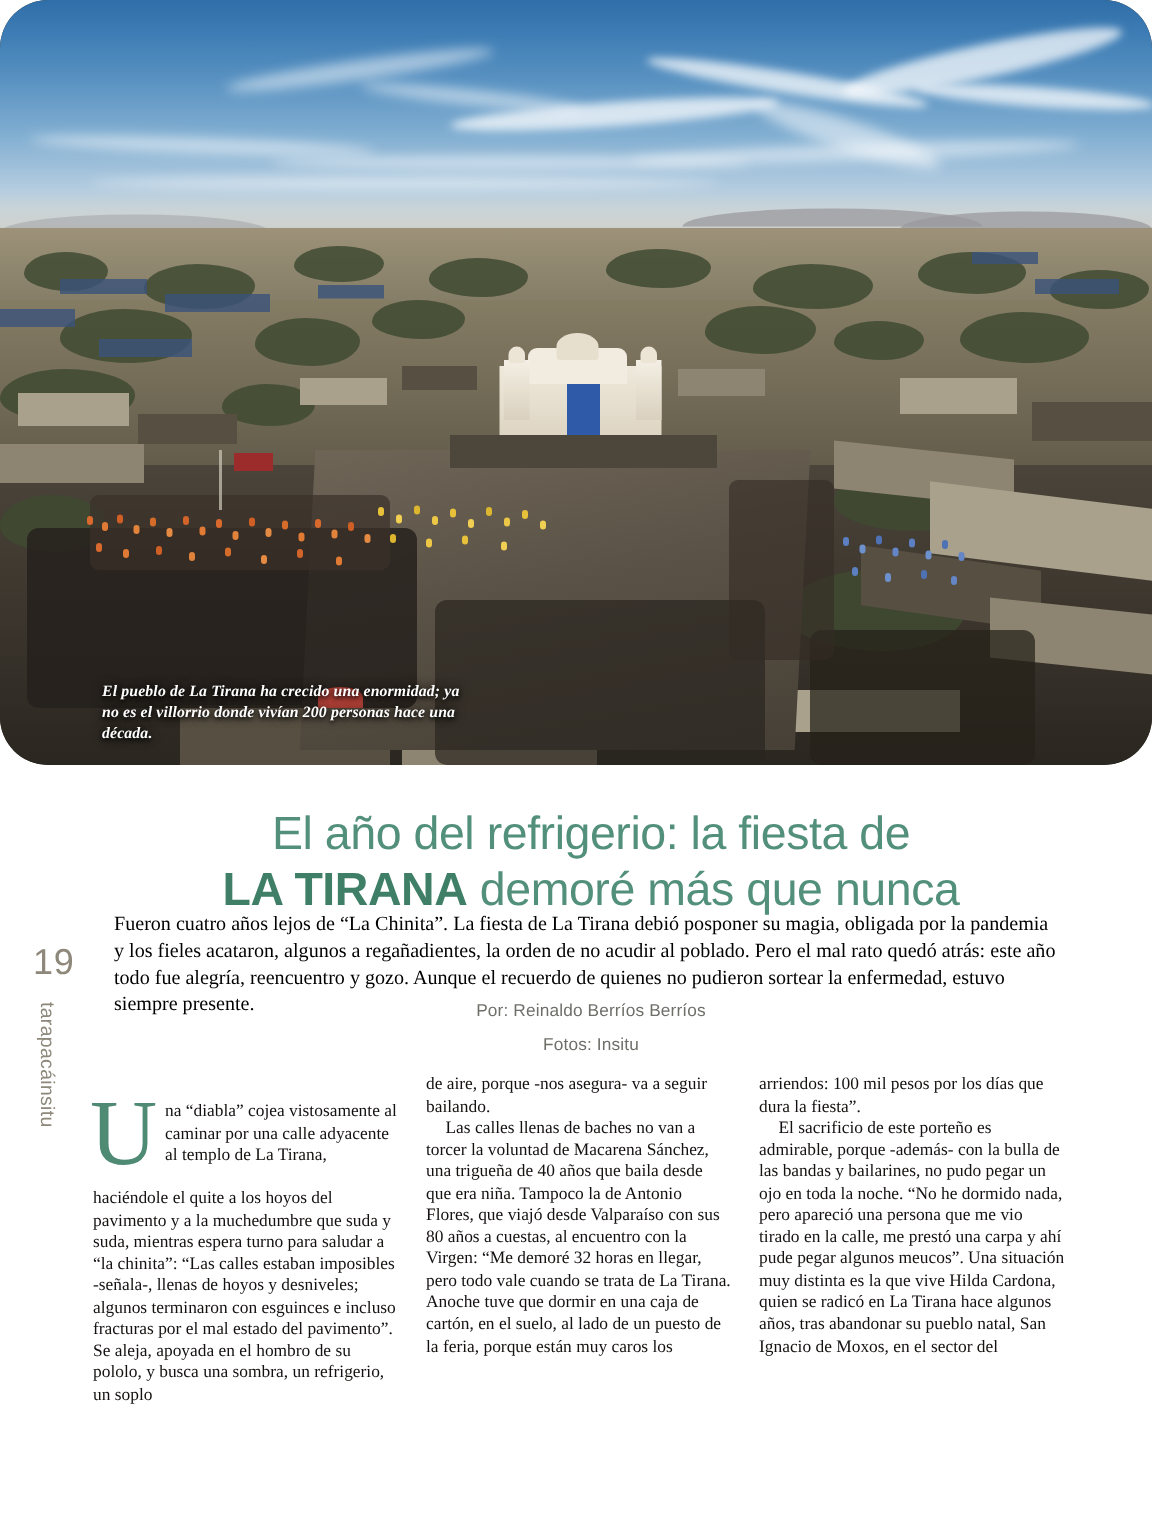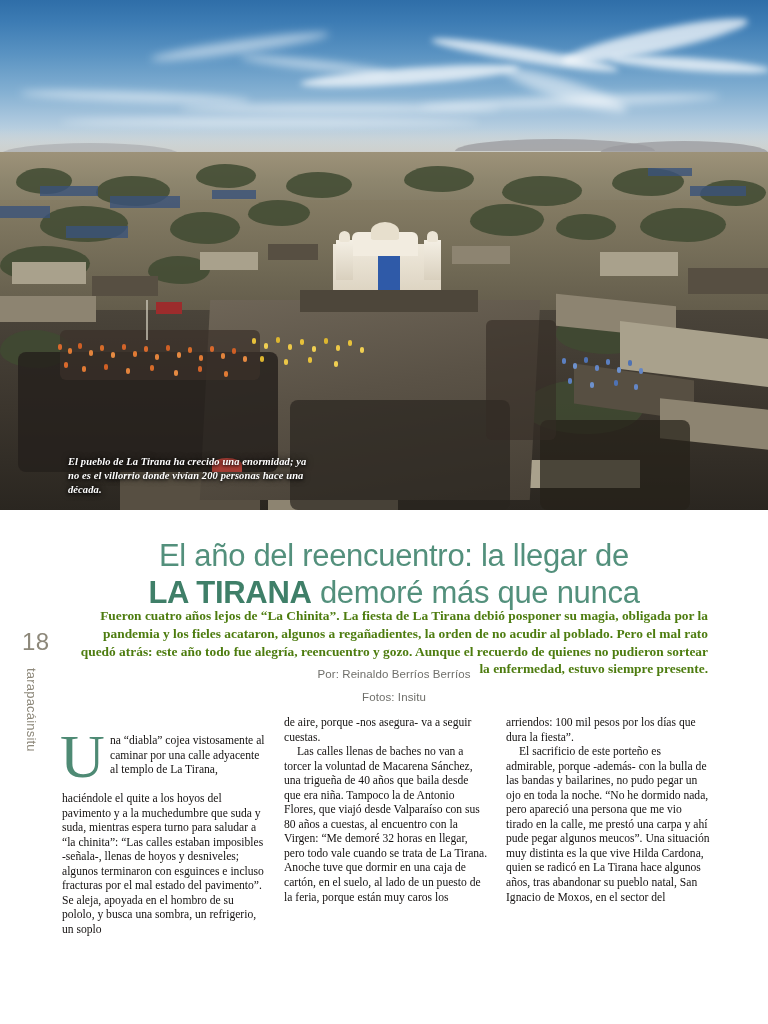--- a/index.html
+++ b/index.html
@@ -25,20 +25,21 @@
 
   
   .photo {
     position: absolute;
     left: 0;
     top: 0;
     width: 768px;
     height: 510px;
     overflow: hidden;
     background: #2e2a26;
+    border-radius: 32px;
   }
   .sky {
     position: absolute;
     left: 0; top: 0;
     width: 768px; height: 160px;
     background:
       linear-gradient(180deg,
         #2f6ea8 0%,
         #3d7cb4 14%,
         #5a93c2 34%,
@@ -241,26 +242,26 @@
     font-weight: 700;
     color: #3f7f68;
   }
 
   
   .lead {
     position: absolute;
     left: 76px;
     top: 594px;
     width: 632px;
-    text-align: right;
+    text-align: left;
     font-family: "Liberation Serif", "DejaVu Serif", serif;
-    font-weight: 700;
+    font-weight: 400;
     font-size: 13.4px;
     line-height: 17.6px;
-    color: #4d7c0f;
+    color: #000000;
   }
 
   .byline {
     position: absolute;
     left: 64px;
     top: 668px;
     width: 660px;
     text-align: center;
     font-family: "Liberation Sans", sans-serif;
     font-size: 11.5px;
@@ -462,27 +463,27 @@
     </div>
 
     <div style="position:absolute;left:156px;top:302px;width:26px;height:12px;background:#9c2c2c;"></div>
     <div style="position:absolute;left:212px;top:458px;width:30px;height:14px;background:#b4433a;border-radius:50% 50% 0 0;"></div>
 
     <div style="position:absolute;left:146px;top:300px;width:2px;height:40px;background:#cfcabb;opacity:.7;"></div>
 
     <div class="caption">El pueblo de La Tirana ha crecido una enormidad; ya no es el villorrio donde vivían 200 personas hace una década.</div>
   </div>
 
-  <div class="folio">18</div>
+  <div class="folio">19</div>
   <div class="spine">
     <span>tarapacáinsitu</span>
   </div>
 
   <h1 class="headline">
-    <span>El año del reencuentro: la llegar de</span><br>
+    <span>El año del refrigerio: la fiesta de</span><br>
     <span class="hl-strong">LA TIRANA</span><span> demoré más que nunca</span>
   </h1>
 
   <p class="lead">Fueron cuatro años lejos de “La Chinita”. La fiesta de La Tirana debió posponer su magia, obligada por la pandemia y los fieles acataron, algunos a regañadientes, la orden de no acudir al poblado. Pero el mal rato quedó atrás: este año todo fue alegría, reencuentro y gozo. Aunque el recuerdo de quienes no pudieron sortear la enfermedad, estuvo siempre presente.</p>
 
   <div class="byline">
     <div>Por: Reinaldo Berríos Berríos</div>
     <div class="credit-two">Fotos: Insitu</div>
   </div>
 
@@ -490,21 +491,21 @@
 
     <div class="col">
       <div class="dropcap-wrap">
         <span class="dropcap">U</span>
         <span class="runin">na “diabla” cojea vistosamente al caminar por una calle adyacente al templo de La Tirana,</span>
       </div>
       <p>haciéndole el quite a los hoyos del pavimento y a la muchedumbre que suda y suda, mientras espera turno para saludar a “la chinita”: “Las calles estaban imposibles -señala-, llenas de hoyos y desniveles; algunos terminaron con esguinces e incluso fracturas por el mal estado del pavimento”. Se aleja, apoyada en el hombro de su pololo, y busca una sombra, un refrigerio, un soplo</p>
     </div>
 
     <div class="col">
-      <p>de aire, porque -nos asegura- va a seguir cuestas.</p>
+      <p>de aire, porque -nos asegura- va a seguir bailando.</p>
       <p class="indent">Las calles llenas de baches no van a torcer la voluntad de Macarena Sánchez, una trigueña de 40 años que baila desde que era niña. Tampoco la de Antonio Flores, que viajó desde Valparaíso con sus 80 años a cuestas, al encuentro con la Virgen: “Me demoré 32 horas en llegar, pero todo vale cuando se trata de La Tirana. Anoche tuve que dormir en una caja de cartón, en el suelo, al lado de un puesto de la feria, porque están muy caros los</p>
     </div>
 
     <div class="col">
       <p>arriendos: 100 mil pesos por los días que dura la fiesta”.</p>
       <p class="indent">El sacrificio de este porteño es admirable, porque -además- con la bulla de las bandas y bailarines, no pudo pegar un ojo en toda la noche. “No he dormido nada, pero apareció una persona que me vio tirado en la calle, me prestó una carpa y ahí pude pegar algunos meucos”. Una situación muy distinta es la que vive Hilda Cardona, quien se radicó en La Tirana hace algunos años, tras abandonar su pueblo natal, San Ignacio de Moxos, en el sector del</p>
     </div>
 
   </div>
 

